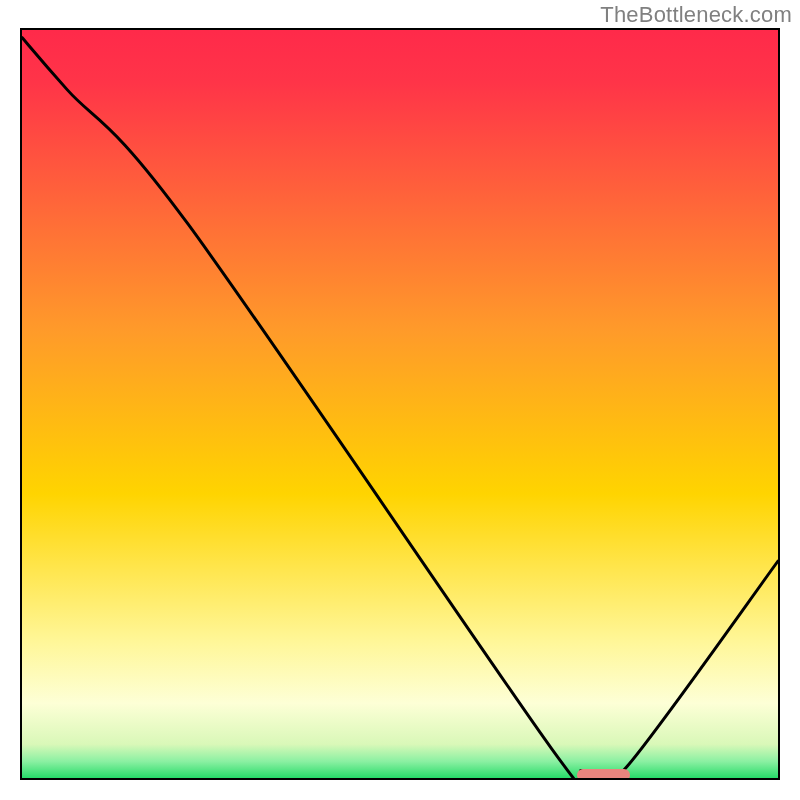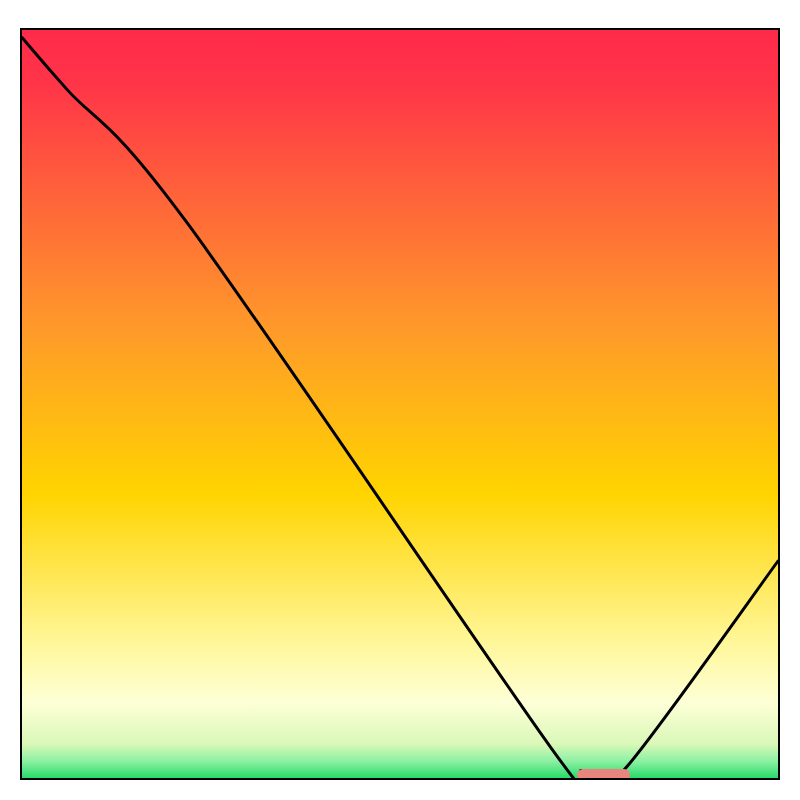--- a/index.html
+++ b/index.html
@@ -57,20 +57,21 @@
     border-radius: 6px;
     background: #e9857e;
     z-index: 2;
   }
 </style>
 </head>
 <body>
 
 <div class="stage">
 
+  <div class="watermark">TheBottleneck.com</div>
 
   <div class="plot-box">
 
     <svg class="bg" viewBox="0 0 760 752" preserveAspectRatio="none">
       <defs>
         <linearGradient id="g" x1="0" y1="0" x2="0" y2="1">
           <stop offset="0" stop-color="#ff2a4a"></stop>
           <stop offset="0.07" stop-color="#ff3448"></stop>
           <stop offset="0.40" stop-color="#ff9a2a"></stop>
           <stop offset="0.62" stop-color="#ffd400"></stop>

